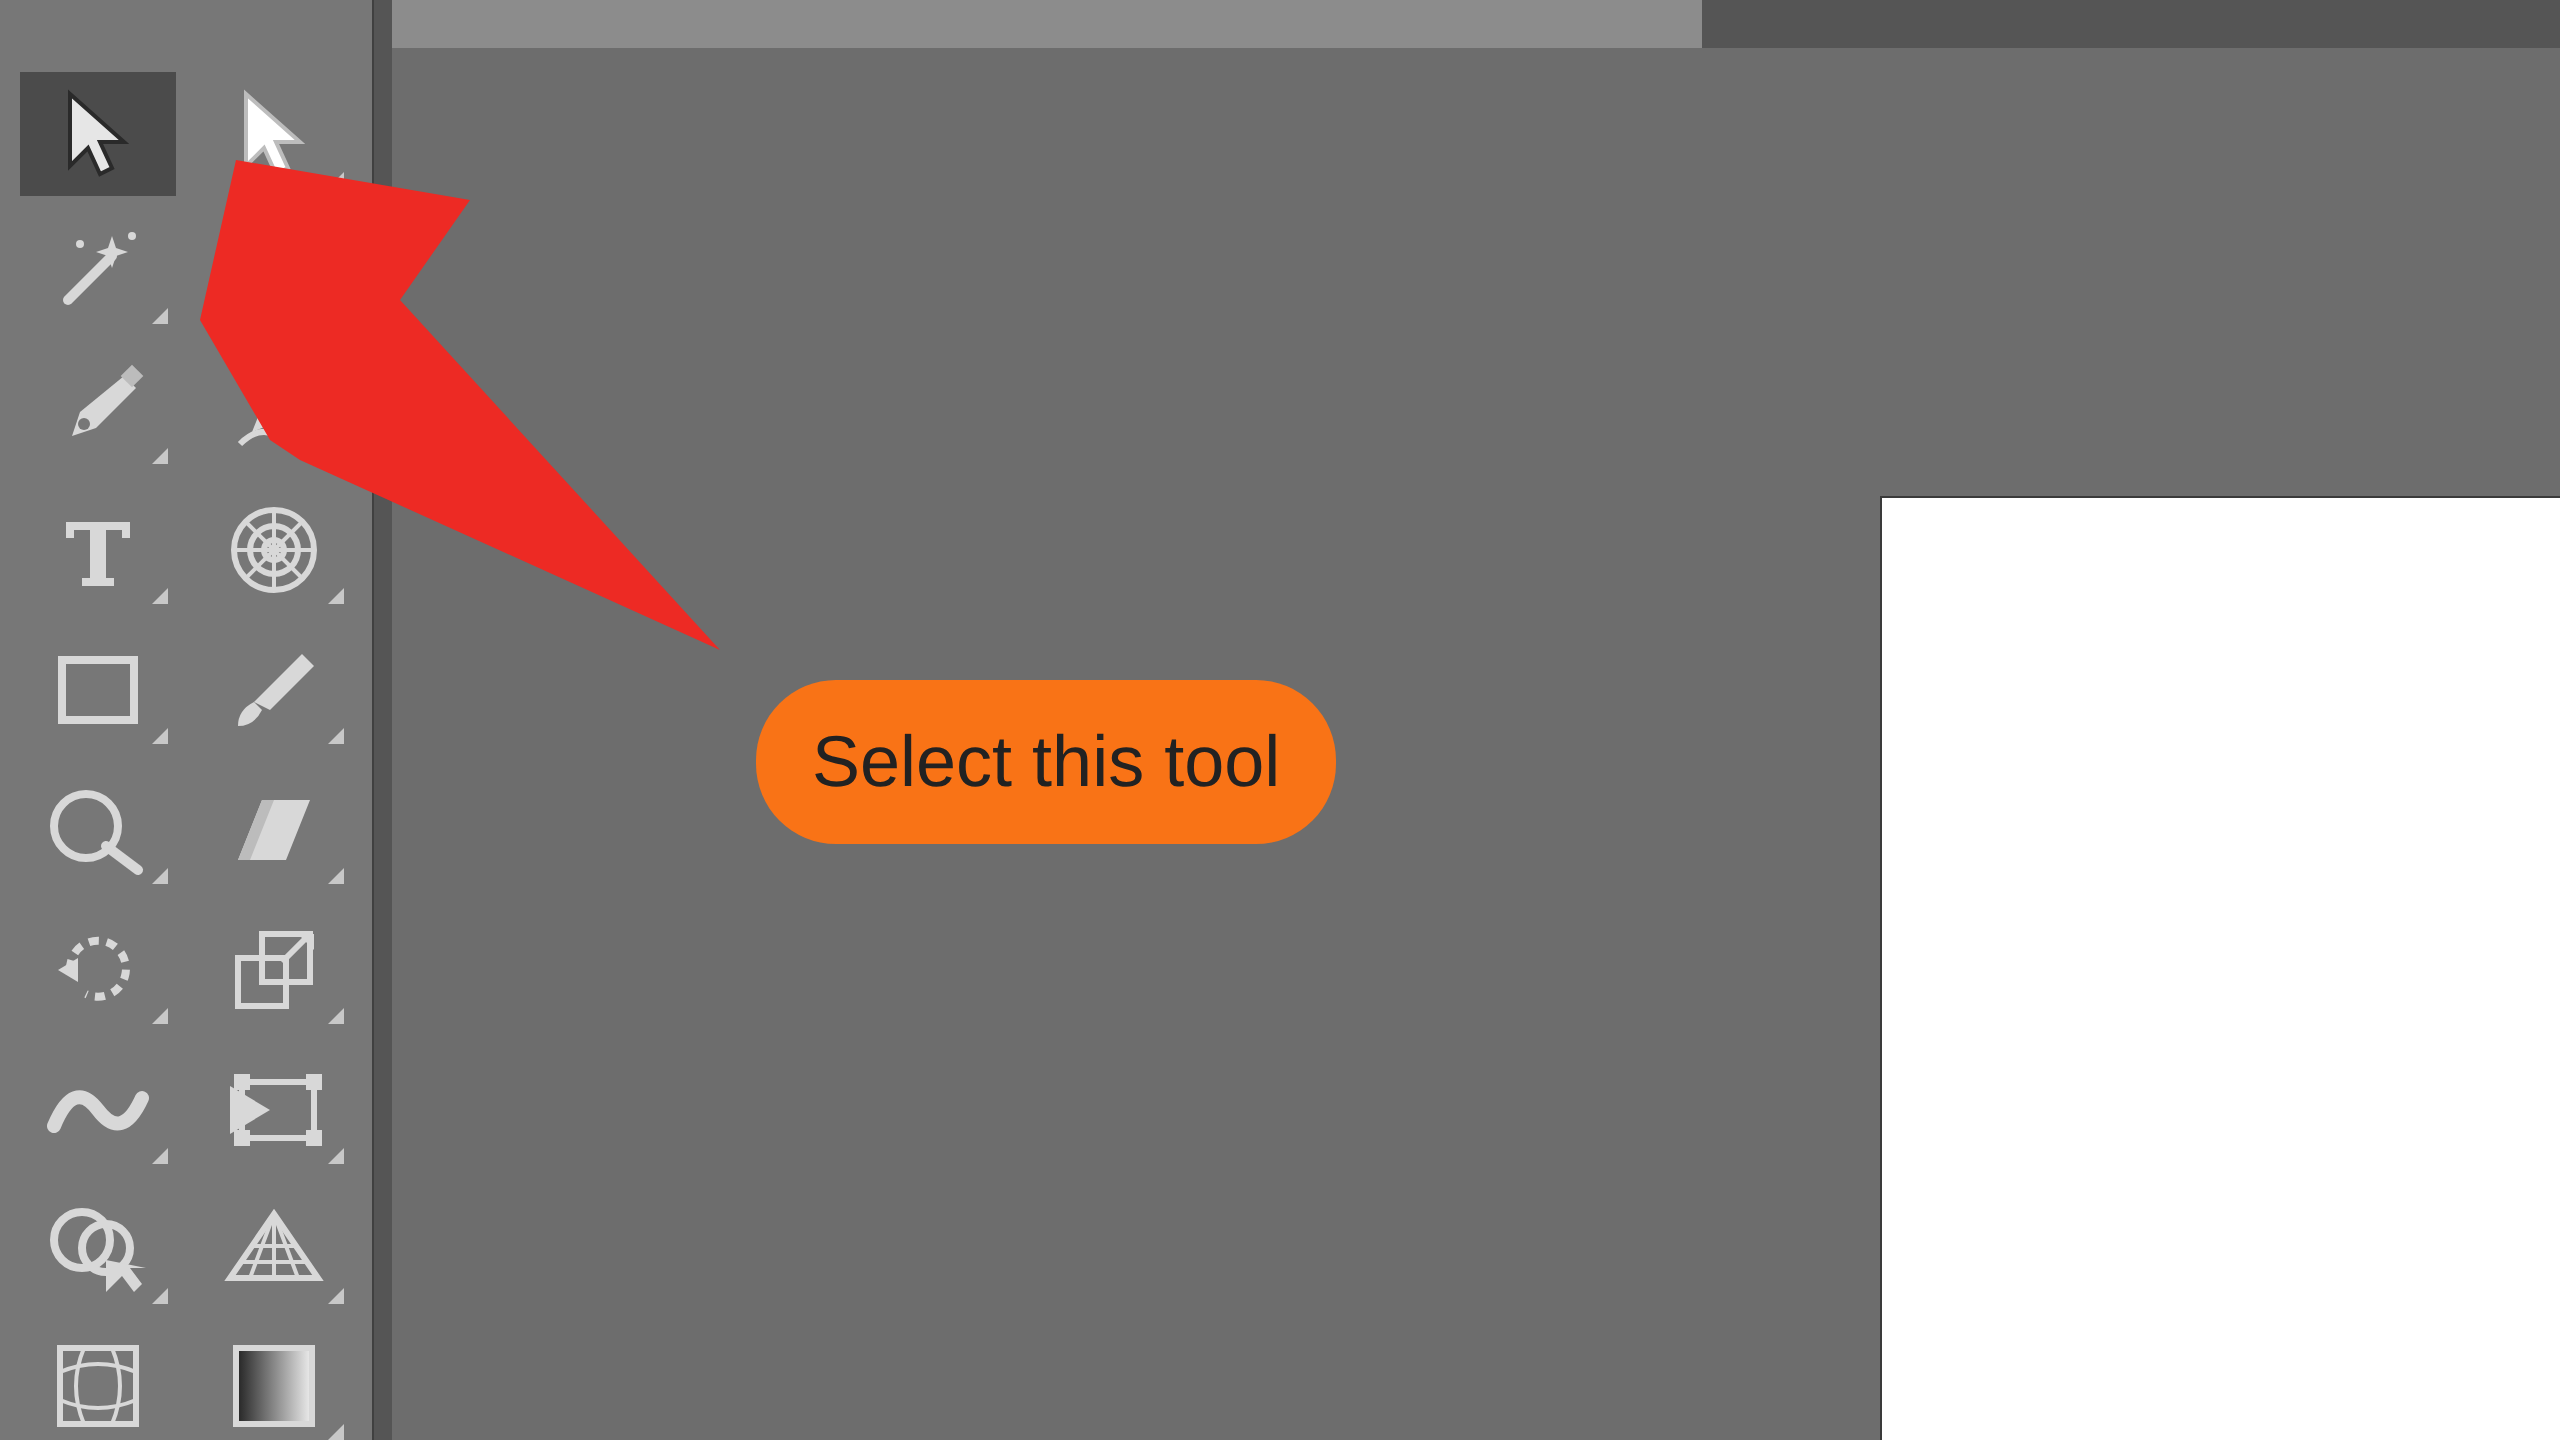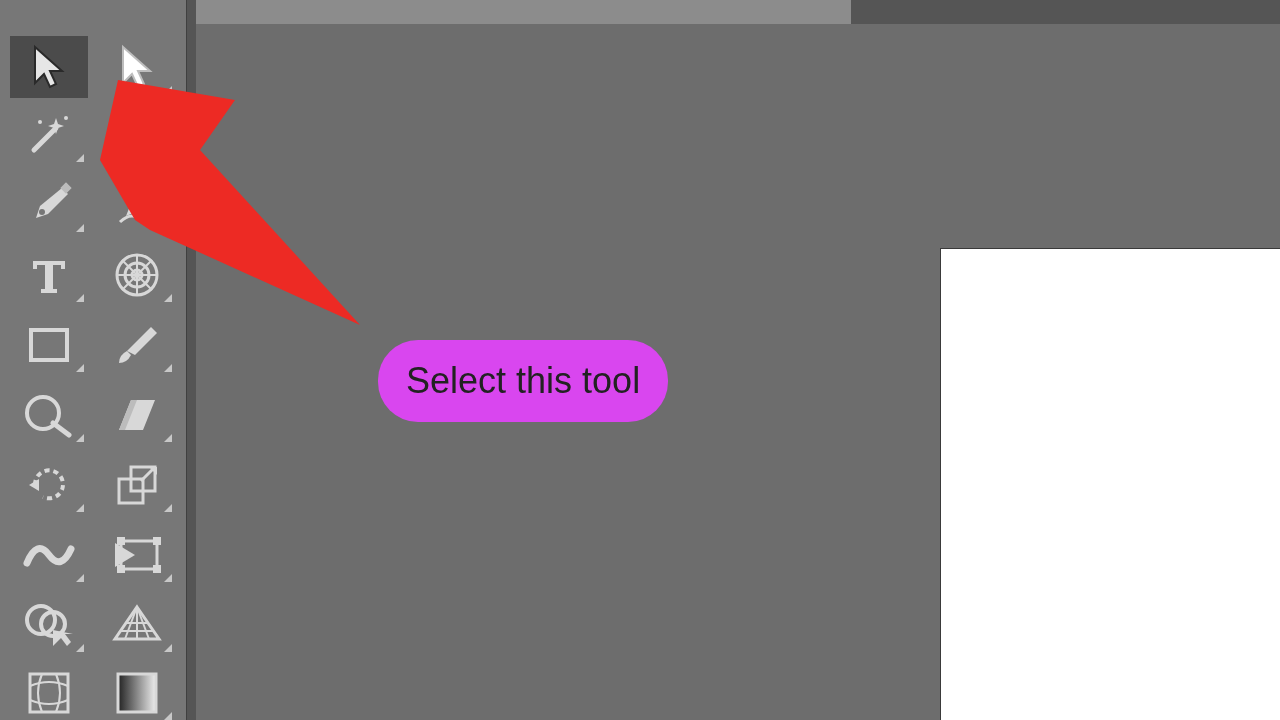--- a/index.html
+++ b/index.html
@@ -82,21 +82,21 @@
     background: #ffffff;
     border-top: 1px solid #3a3a3a;
     border-left: 1px solid #3a3a3a;
     box-sizing: border-box;
   }
   .callout {
     position: absolute;
     left: 378px;
     top: 340px;
     padding: 20px 28px;
-    background: #d946ef;
+    background: #f97316;
     border-radius: 40px;
     font-size: 36px;
     color: #222;
     white-space: nowrap;
   }
   .arrow-wrap {
     position: absolute;
     left: 100px;
     top: 80px;
     width: 270px;

